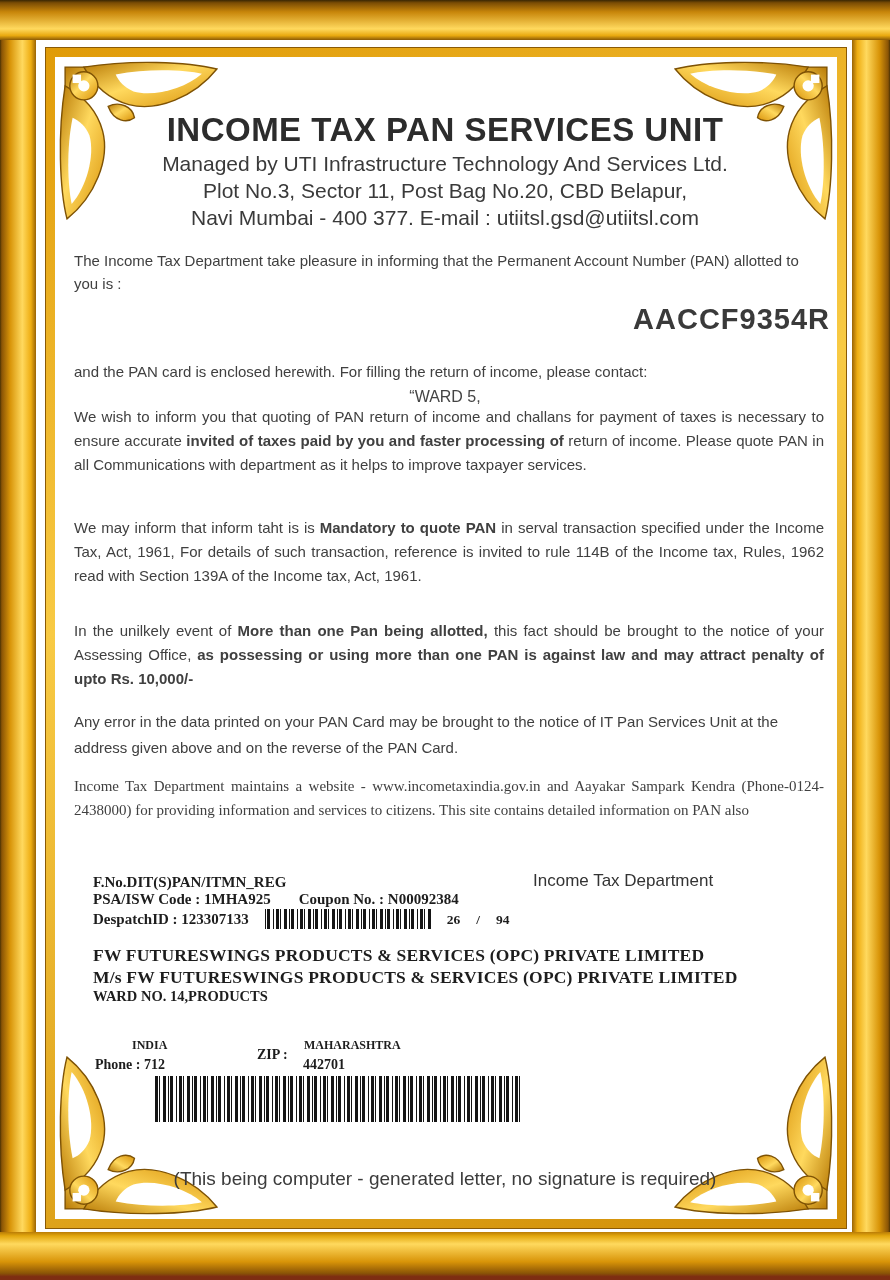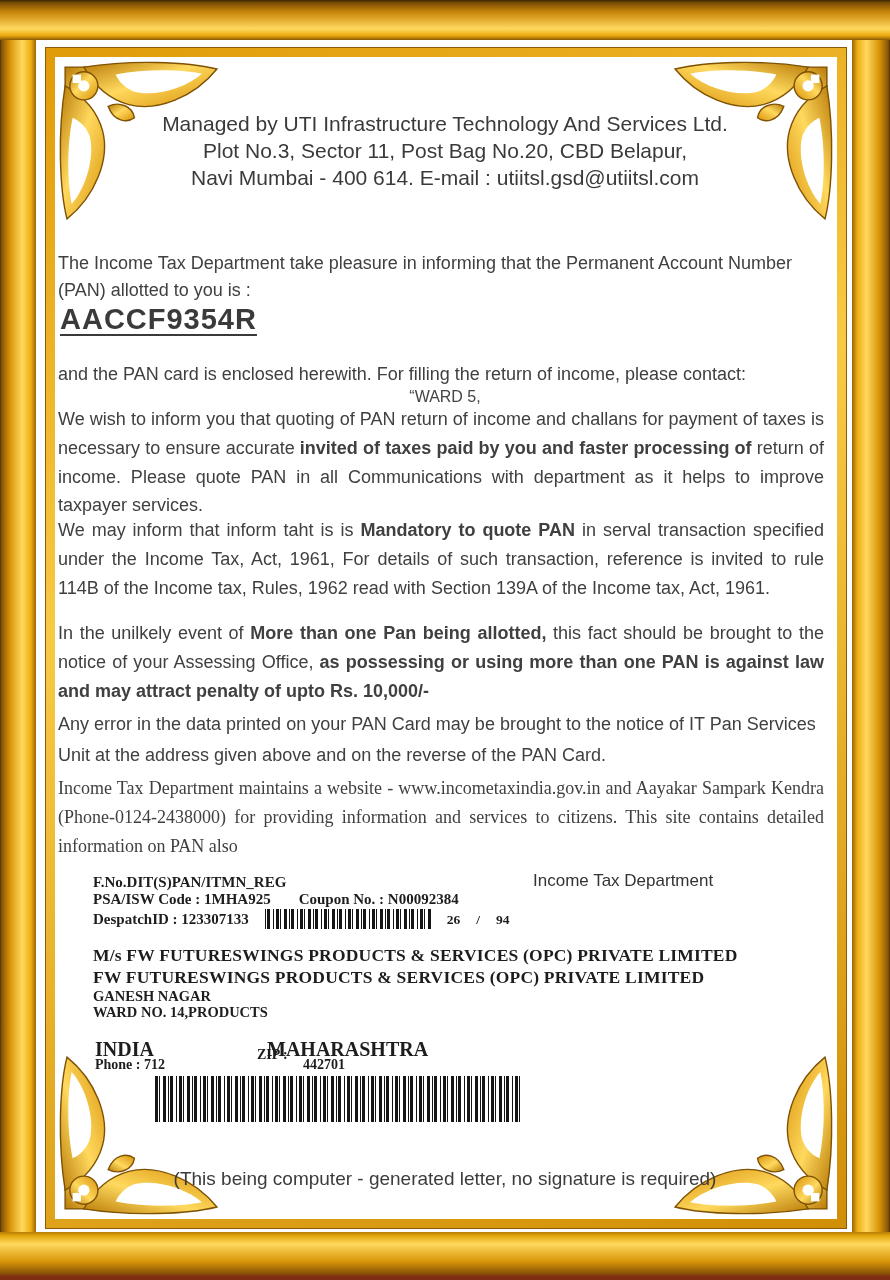--- a/index.html
+++ b/index.html
@@ -29,25 +29,25 @@
   .fl{position:absolute;width:178px;height:178px;z-index:1;}
   .fl-tl{left:52px;top:54px;}
   .fl-tr{right:50px;top:54px;transform:scaleX(-1);}
   .fl-bl{left:52px;bottom:58px;transform:scaleY(-1);}
   .fl-br{right:50px;bottom:58px;transform:scale(-1,-1);}
   
   .txt{position:absolute;z-index:2;}
   .hdr{left:60px;right:60px;top:110px;text-align:center;}
   .hdr-title{font-size:33px;font-weight:bold;color:#2c2c2c;letter-spacing:.5px;line-height:1.2;}
   .hdr-line{font-size:21px;color:#3a3a3a;line-height:27px;}
-  .para{left:58px;right:66px;font-size:18px;line-height:1.6;color:#404040;}
+  .para{left:74px;right:66px;font-size:15px;line-height:1.6;color:#404040;}
   .just{text-align:justify;}
   .intro{top:250px;line-height:1.5;}
-  .pan{left:60px;right:60px;top:303px;text-align:left;font-size:29px;font-weight:bold;color:#3a3a3a;
-       letter-spacing:1px;text-decoration:underline;text-underline-offset:5px;text-decoration-thickness:2px;}
+  .pan{left:60px;right:60px;top:303px;text-align:right;font-size:29px;font-weight:bold;color:#3a3a3a;
+       letter-spacing:1px;text-underline-offset:5px;text-decoration-thickness:2px;}
   .enclosed{top:360px;}
   .ward{left:60px;right:60px;top:388px;text-align:center;font-size:16px;color:#444;}
   .p1{top:405px;}
   .p2{top:516px;}
   .p3{top:619px;}
   .p4{top:709px;line-height:1.7;}
   .p5{top:774px;font-family:Liberation Serif, serif;}
   
   .serif{font-family:"Liberation Serif", serif;font-weight:bold;color:#1d1d1d;}
   .codes{left:93px;top:874px;font-size:15px;line-height:17px;}
@@ -57,21 +57,21 @@
   .despatch-row{display:flex;align-items:center;margin-top:1px;}
   .barcode{display:flex;align-items:stretch;overflow:hidden;background:#fff;}
   .barcode-small{width:172px;height:20px;margin-left:16px;}
   .sheet-num{font-size:13.5px;margin-left:10px;}
   .sheet-slash{font-size:13.5px;margin-left:16px;}
   .sheet-total{font-size:13.5px;margin-left:16px;}
   
   .recipient{left:93px;top:944px;}
   .rec-name{font-size:17.5px;line-height:22px;letter-spacing:.2px;}
   .rec-addr{font-size:14.5px;line-height:16px;}
-  .geo{font-size:20px;}
+  .geo{font-size:12px;margin-left:37px;}
   .geo-country{left:95px;top:1038px;}
   .geo-state{left:267px;top:1038px;}
   .geo-sm{font-size:14px;}
   .geo-phone{left:95px;top:1057px;}
   .geo-ziplabel{left:257px;top:1047px;}
   .geo-zip{left:303px;top:1057px;}
   .barcode-large{left:155px;top:1076px;width:378px;height:46px;position:absolute;z-index:2;}
   .note{left:0;right:0;top:1168px;text-align:center;font-size:19px;color:#3c3c3c;}
 </style>
 </head>
@@ -117,23 +117,24 @@
     <use href="#cornerFl"></use>
   </svg>
 <svg class="fl fl-bl">
     <use href="#cornerFl"></use>
   </svg>
 <svg class="fl fl-br">
     <use href="#cornerFl"></use>
   </svg>
 
 <div class="txt hdr">
+  <div class="hdr-title">INCOME TAX PAN SERVICES UNIT</div>
   <div class="hdr-line">Managed by UTI Infrastructure Technology And Services Ltd.</div>
   <div class="hdr-line">Plot No.3, Sector 11, Post Bag No.20, CBD Belapur,</div>
-  <div class="hdr-line">Navi Mumbai - 400 614. E-mail : utiitsl.gsd@utiitsl.com</div>
+  <div class="hdr-line">Navi Mumbai - 400 377. E-mail : utiitsl.gsd@utiitsl.com</div>
 </div>
 
 <div class="txt para intro">The Income Tax Department take pleasure in informing that the Permanent Account Number (PAN) allotted to you is :</div>
 <div class="txt pan">AACCF9354R</div>
 <div class="txt para enclosed">and the PAN card is enclosed herewith. For filling the return of income, please contact:</div>
 <div class="txt ward">“WARD 5,</div>
 
 <div class="txt para just p1"><span>We wish to inform you that quoting of PAN return of income and challans for payment of taxes is necessary to ensure accurate </span><b>invited of taxes paid by you and faster processing of</b><span> return of income. Please quote PAN in all Communications with department as it helps to improve taxpayer services.</span></div>
 
 <div class="txt para just p2"><span>We may inform that inform taht is is </span><b>Mandatory to quote PAN</b><span> in serval transaction specified under the Income Tax, Act, 1961, For details of such transaction, reference is invited to rule 114B of the Income tax, Rules, 1962 read with Section 139A of the Income tax, Act, 1961.</span></div>
@@ -198,23 +199,22 @@
         <span style="flex: 0 0 auto; background: rgb(21, 21, 21); width: 3px; margin-right: 2px;"></span>
       </span>
     <span class="sheet-num">26</span>
     <span class="sheet-slash">/</span>
     <span class="sheet-total">94</span>
   </div>
 </div>
 <div class="txt dept">Income Tax Department</div>
 
 <div class="txt serif recipient">
+  <div class="rec-name">FW FUTURESWINGS PRODUCTS &amp; SERVICES (OPC) PRIVATE LIMITED</div>
   <div class="rec-name">M/s FW FUTURESWINGS PRODUCTS &amp; SERVICES (OPC) PRIVATE LIMITED</div>
-  <div class="rec-name">FW FUTURESWINGS PRODUCTS &amp; SERVICES (OPC) PRIVATE LIMITED</div>
-  <div class="rec-addr">GANESH NAGAR</div>
   <div class="rec-addr">WARD NO. 14,PRODUCTS</div>
 </div>
 
 <div class="txt serif geo geo-country">INDIA</div>
 <div class="txt serif geo geo-state">MAHARASHTRA</div>
 <div class="txt serif geo-sm geo-phone">Phone : 712</div>
 <div class="txt serif geo-sm geo-ziplabel">ZIP :</div>
 <div class="txt serif geo-sm geo-zip">442701</div>
 
 <div class="barcode barcode-large" id="barcode-large">

